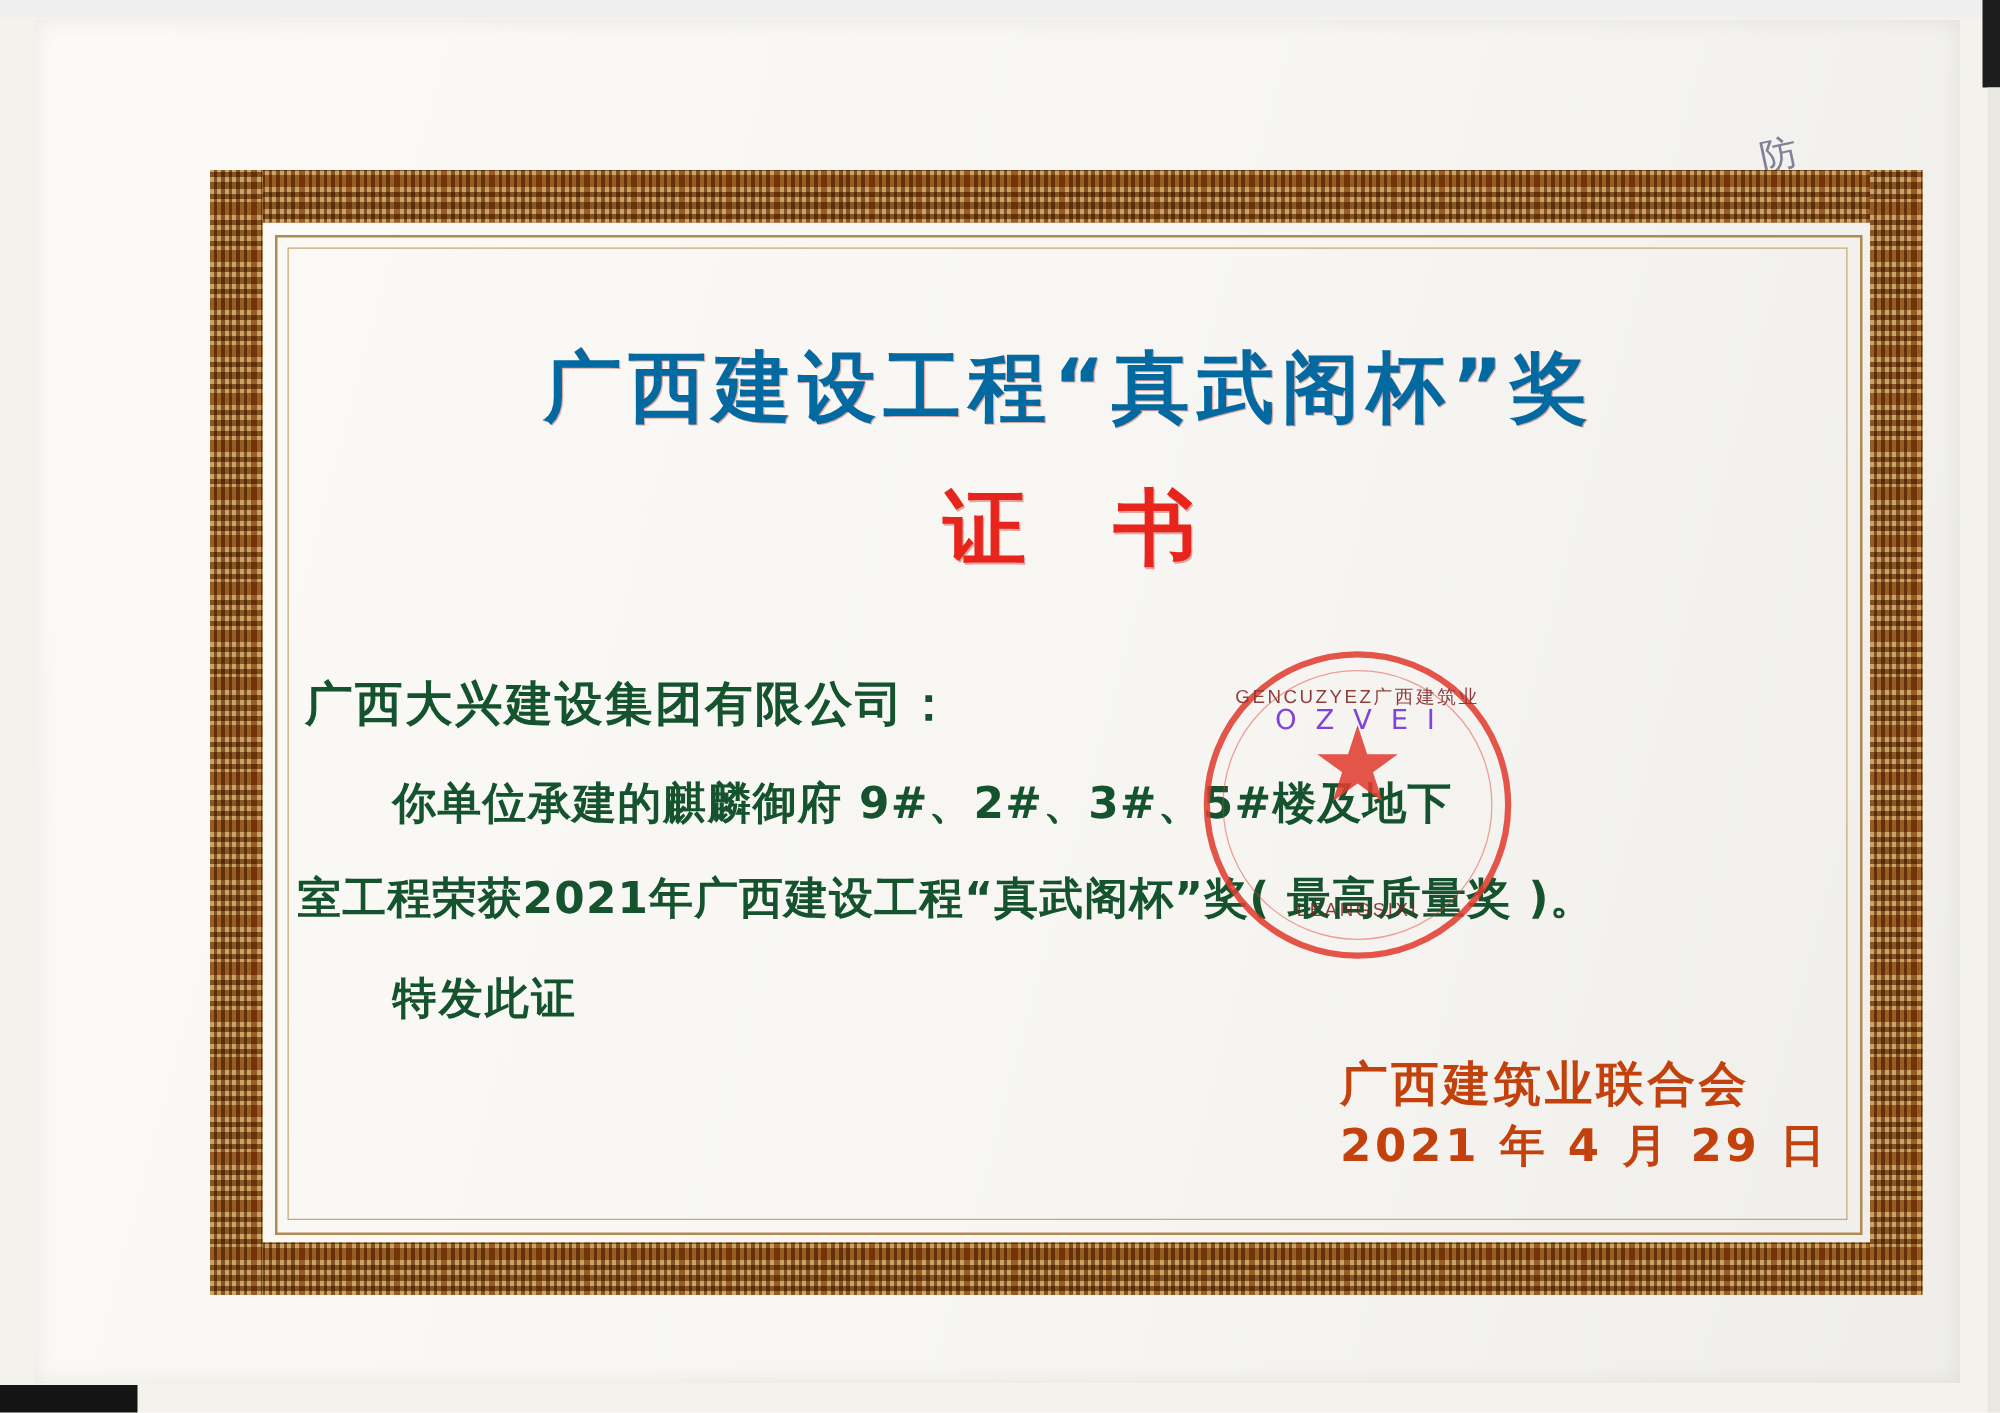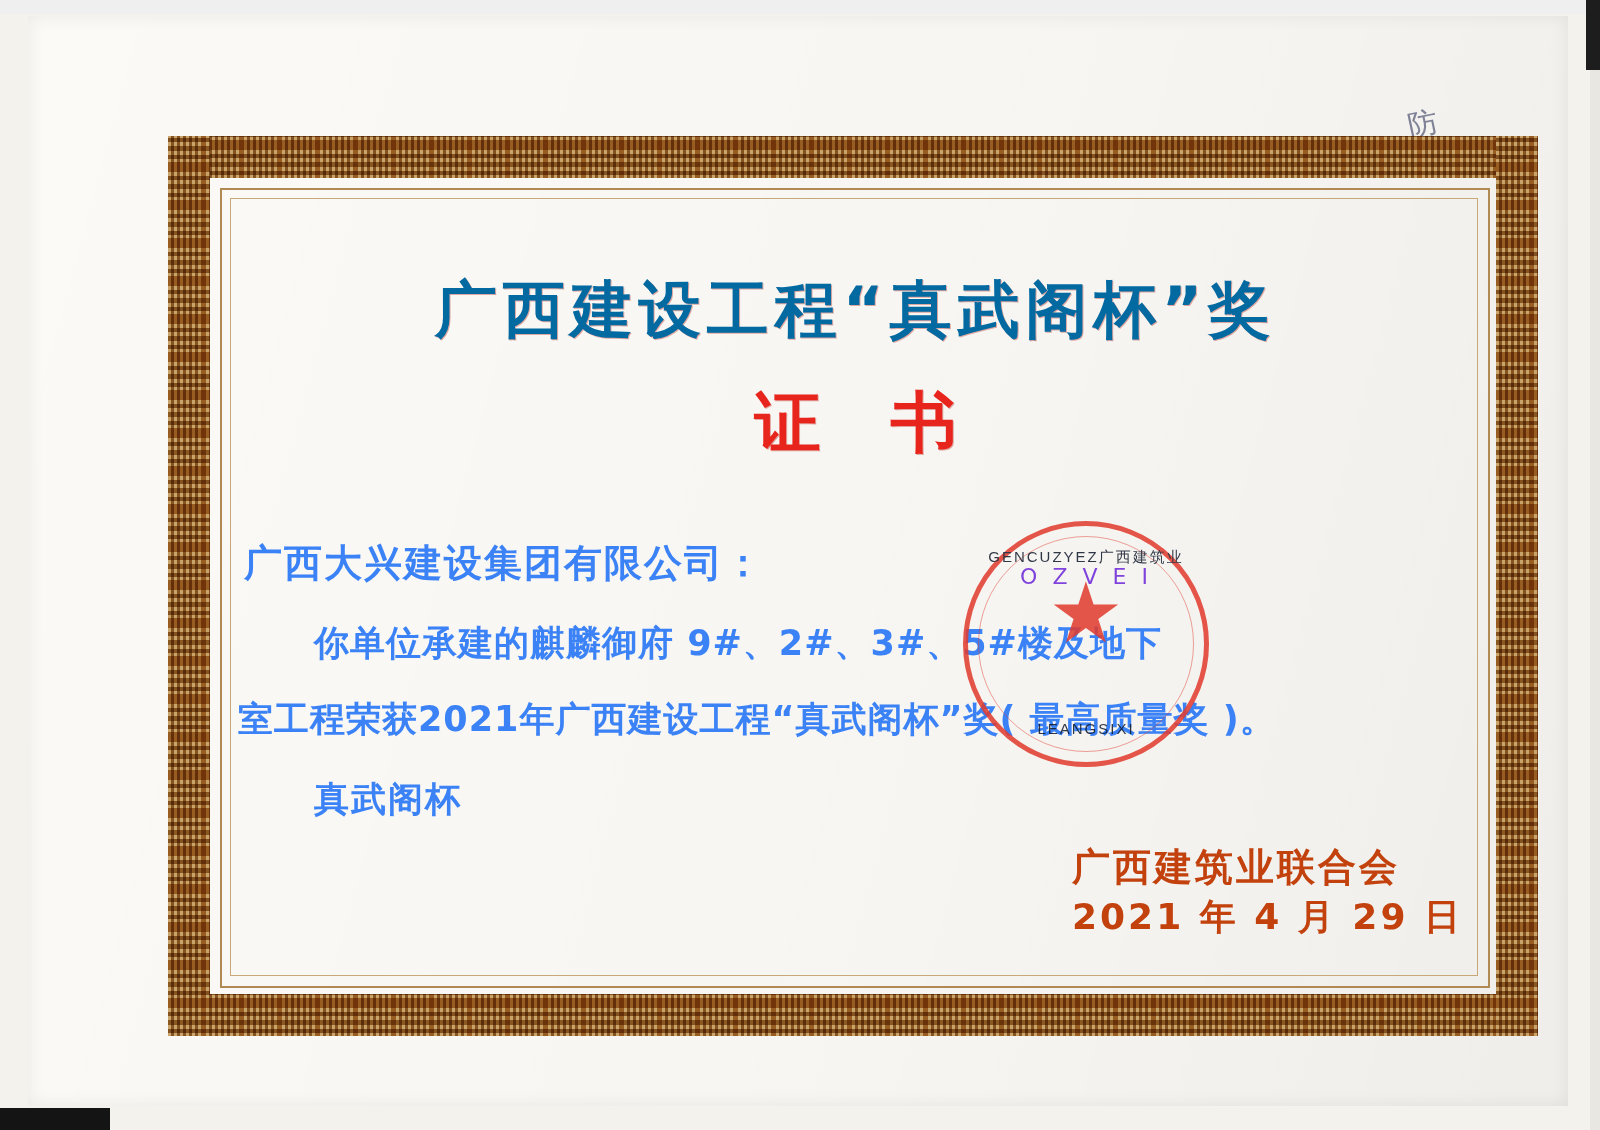--- a/index.html
+++ b/index.html
@@ -133,21 +133,21 @@
     font-weight: bold;
     letter-spacing: 70px;
     text-indent: 70px;
     font-family: Liberation Sans, sans-serif;
     margin-top: 26px;
     text-shadow: 1px 1px 0 rgba(180,20,10,0.35);
   }
 
   .body-block {
     margin-top: 62px;
-    color: #3b82f6;
+    color: #14532d;
     font-size: 34px;
     line-height: 1.78;
     font-family: "DejaVu Sans", "Liberation Sans", sans-serif;
   }
   .salutation {
     font-size: 38px;
     font-weight: bold;
     letter-spacing: 2px;
     padding-left: 6px;
   }
@@ -218,21 +218,21 @@
     position: absolute;
     left: -42px; top: -30px;
     width: 84px;
     text-align: center;
     font-size: 84px;
   }
   .seal-text-top, .seal-text-bottom {
     position: absolute;
     left: 0; width: 100%;
     text-align: center;
-    color: #0f172a;
+    color: #7f1d1d;
     font-size: 15px;
     letter-spacing: 2px;
     font-family: "Liberation Sans", sans-serif;
   }
   .seal-text-top { top: 22px; }
   .seal-text-bottom { bottom: 25px; }
   .seal-text-cn {
     position: absolute;
     left: 0; width: 100%;
     top: 38px;
@@ -278,21 +278,21 @@
     </div>
 
     <div class="content">
       <div class="title-line-1">广西建设工程“真武阁杯”奖</div>
       <div class="title-line-2">证书</div>
 
       <div class="body-block">
         <div class="salutation">广西大兴建设集团有限公司：</div>
         <div class="para"><span class="indent"></span><span>你单位承建的麒麟御府 9#、2#、3#、5#楼及地下</span></div>
         <div class="para">室工程荣获2021年广西建设工程“真武阁杯”奖( 最高质量奖 )。</div>
-        <div class="closing"><span class="indent"></span><span>真武阁杯</span></div>
+        <div class="closing"><span class="indent"></span><span>特发此证</span></div>
       </div>
 
       <div class="sign-block">
         <div class="issuer">广西建筑业联合会</div>
         <div class="issue-date">2021 年 4 月 29 日</div>
       </div>
     </div>
 
     <div class="seal">
       <div class="seal-inner-ring"></div>

